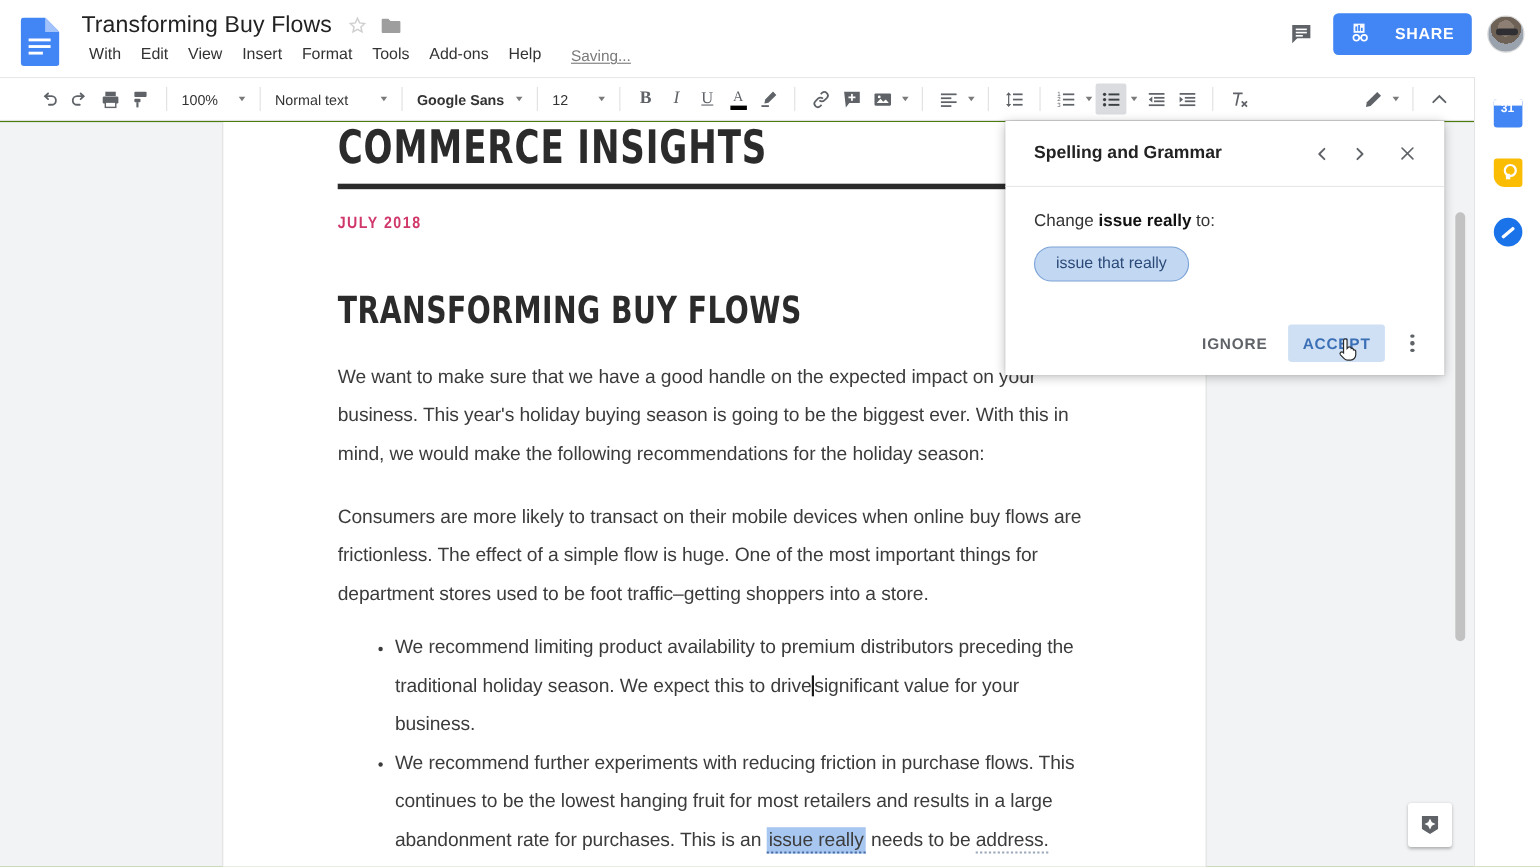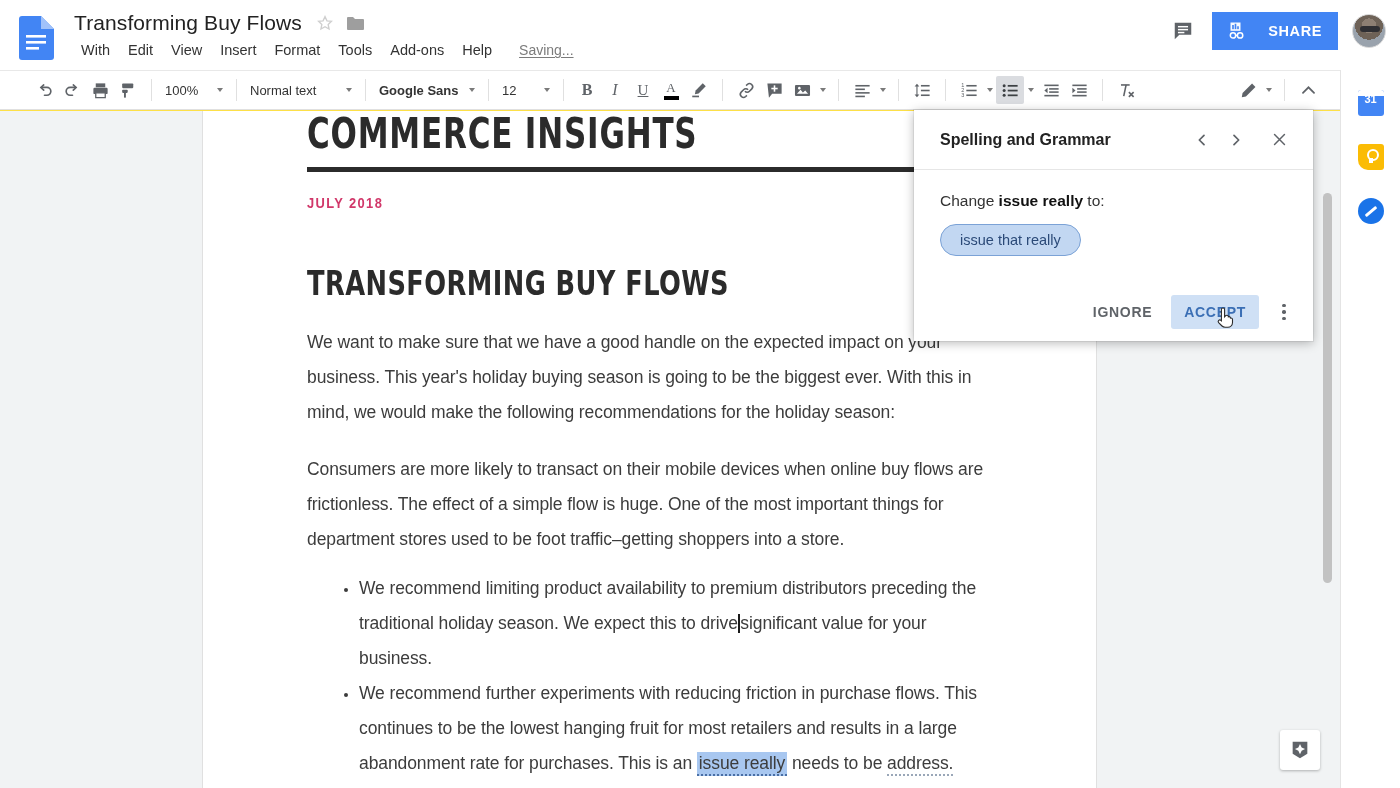--- a/index.html
+++ b/index.html
@@ -6,21 +6,21 @@
   html, body {
     margin: 0; padding: 0;
     width: 1400px; height: 788px;
     overflow: hidden;
     background: #ffffff;
     font-family: "Liberation Sans", sans-serif;
     -webkit-font-smoothing: antialiased;
   }
 
   
-  #app { position: relative; width: 1400px; height: 788px; background: #fde047; }
+  #app { position: relative; width: 1400px; height: 788px; background: #4d7c0f; }
 
   
   .header {
     position: absolute; left: 0; top: 0; width: 1400px; height: 70px;
     background: #fff;
   }
   .doc-icon {
     position: absolute; left: 18px; top: 16px; width: 36px; height: 44px;
   }
   .title-row { position: absolute; left: 74px; top: 8px; height: 30px; display: flex; align-items: center; }
@@ -43,21 +43,21 @@
     font-size: 14px; color: #7b7b7b; margin-left: 18px;
     text-decoration: underline; text-underline-offset: 2px; white-space: nowrap;
   }
 
   .header-right {
     position: absolute; right: 14px; top: 12px; display: flex; align-items: center; gap: 14px;
   }
   .comment-btn { width: 30px; height: 30px; display: flex; align-items: center; justify-content: center; }
   .share-btn {
     display: flex; align-items: center; gap: 20px;
-    background: #4285f4; color: #fff; border-radius: 0;
+    background: #4285f4; color: #fff; border-radius: 5px;
     padding: 0 16px; height: 38px; font-size: 14.5px; font-weight: bold;
     letter-spacing: .6px; cursor: pointer;
   }
   .avatar {
     width: 34px; height: 34px; border-radius: 50%;
     background: radial-gradient(circle at 50% 34%, #8d7f73 0 28%, #6e6257 28% 52%, #9aa3ad 52% 100%);
     border: 1px solid #d8d8d8; overflow: hidden; position: relative;
   }
   .avatar::after{
     content:""; position:absolute; left:7px; top:11px; width:20px; height:6px;

